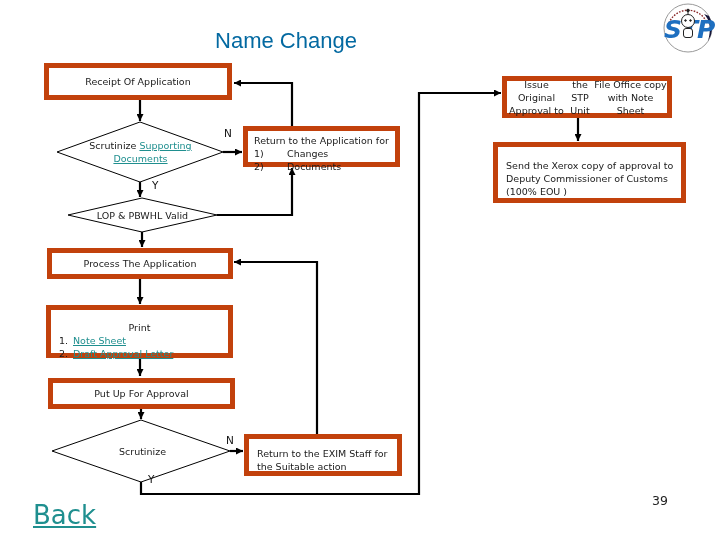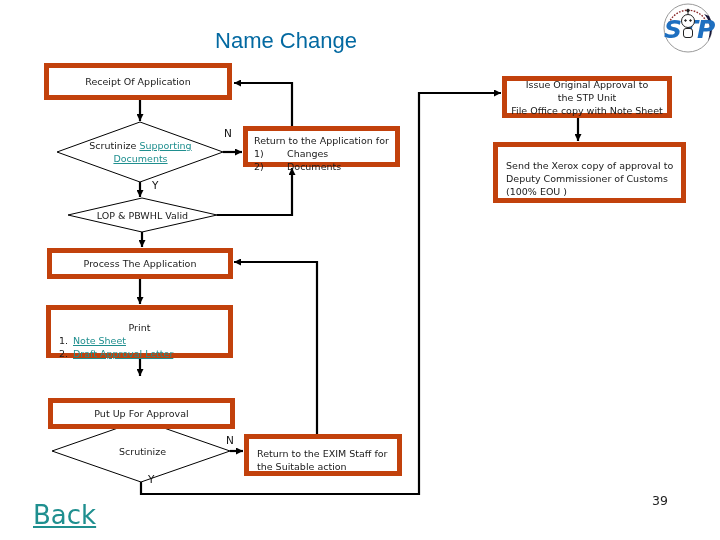--- a/index.html
+++ b/index.html
@@ -84,21 +84,21 @@
   <div class="box" style="left:243px;top:126px;width:157px;height:41px;">
     <div class="rline1">Return to the Application for</div>
     <div class="ritems">
       <span class="numcol r-num">1)</span><span>Changes</span>
     </div>
     <div class="ritems">
       <span class="numcol r-num">2)</span><span>Documents</span>
     </div>
   </div>
 
-  <div class="box center" style="left:502px;top:76px;width:170px;height:42px;flex-direction:column;">
+  <div class="box center" style="left:502px;top:76px;width:170px;height:42px;">
     <div>Issue Original Approval to</div>
     <div>the STP Unit</div>
     <div>File Office copy with Note Sheet</div>
   </div>
 
   <div class="box" style="left:485px;top:142px;width:193px;height:61px;padding:12px 0 0 8px;margin-left:8px;">
     <div>Send the Xerox copy of approval to</div>
     <div>Deputy Commissioner of Customs</div>
     <div>(100% EOU )</div>
   </div>
@@ -110,21 +110,21 @@
   <div class="box" style="left:46px;top:305px;width:187px;height:53px;padding-top:11px;">
     <div style="text-align:center;">Print</div>
     <div style="padding-left:8px;">
       <span class="numcol p-num">1.</span><span class="lnk">Note Sheet</span>
     </div>
     <div style="padding-left:8px;">
       <span class="numcol p-num">2.</span><span class="lnk">Draft Approval Letter</span>
     </div>
   </div>
 
-  <div class="box center" style="left:48px;top:398px;width:187px;height:31px;">
+  <div class="box center" style="left:48px;top:378px;width:187px;height:31px;">
     <span>Put Up For Approval</span>
   </div>
 
   <div class="box" style="left:244px;top:434px;width:158px;height:42px;padding:8px 0 0 8px;">
     <div>Return to the EXIM Staff for</div>
     <div>the Suitable action</div>
   </div>
 
   <div class="dtext" style="left:72px;top:139px;width:137px;">
     <div>

